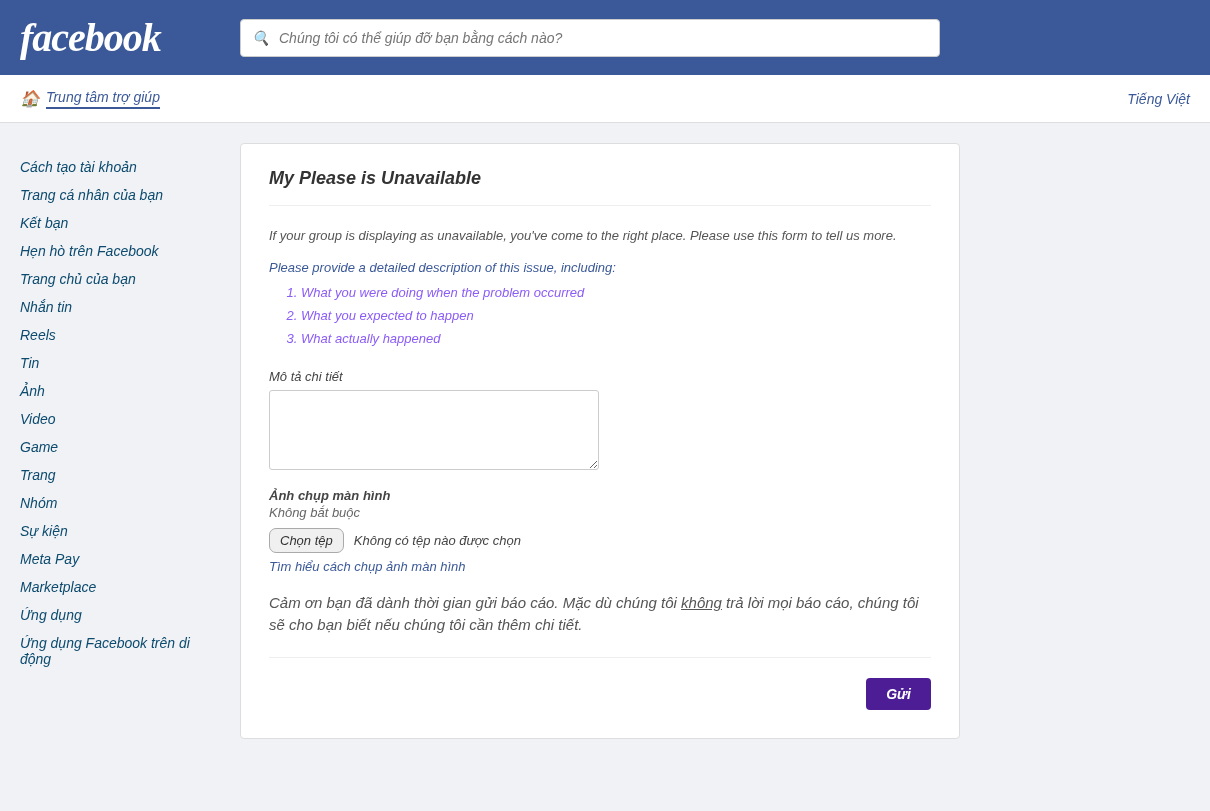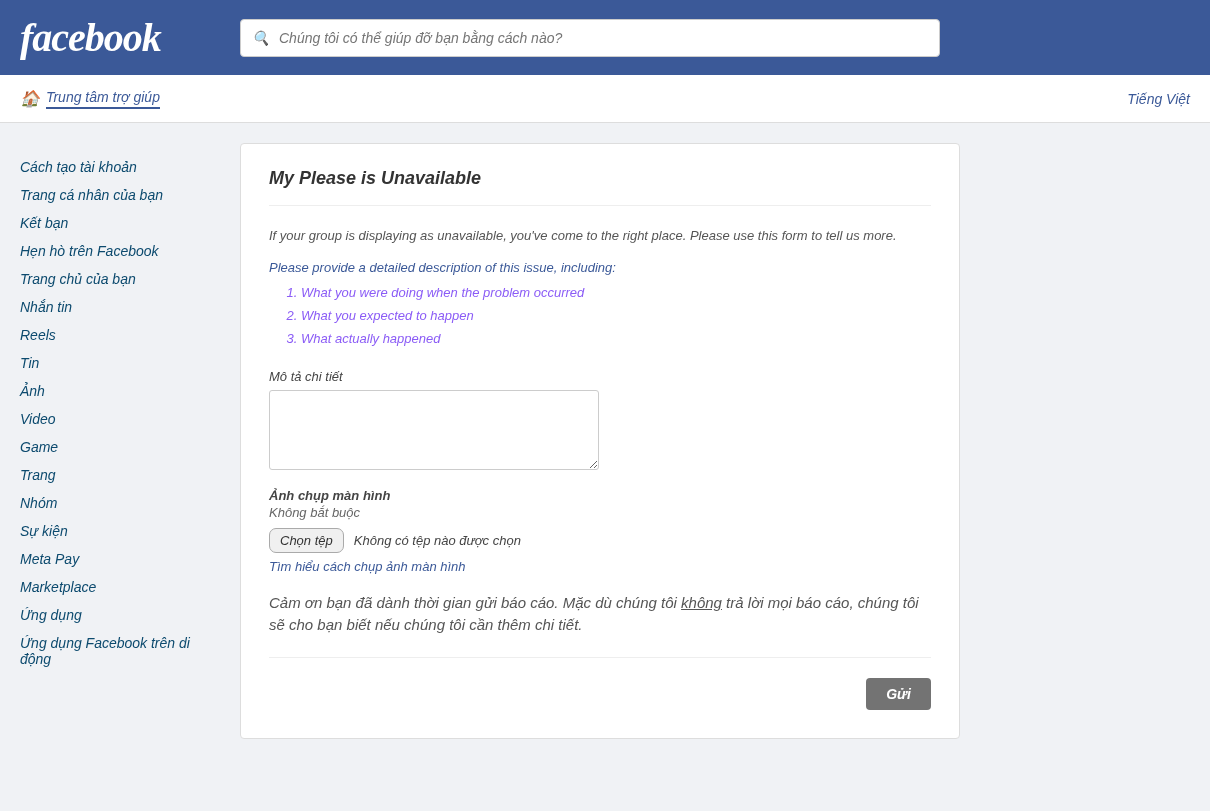--- a/index.html
+++ b/index.html
@@ -212,21 +212,21 @@
       text-decoration: underline;
     }
     .submit-row {
       display: flex;
       justify-content: flex-end;
       padding-top: 20px;
       border-top: 1px solid #eee;
       margin-top: 20px;
     }
     .submit-btn {
-      background: #737373;
+      background: #4c1d95;
       color: #fff;
       border: none;
       padding: 8px 20px;
       border-radius: 4px;
       font-size: 14px;
       cursor: pointer;
       font-weight: bold;
     }
   </style>
 </head>

